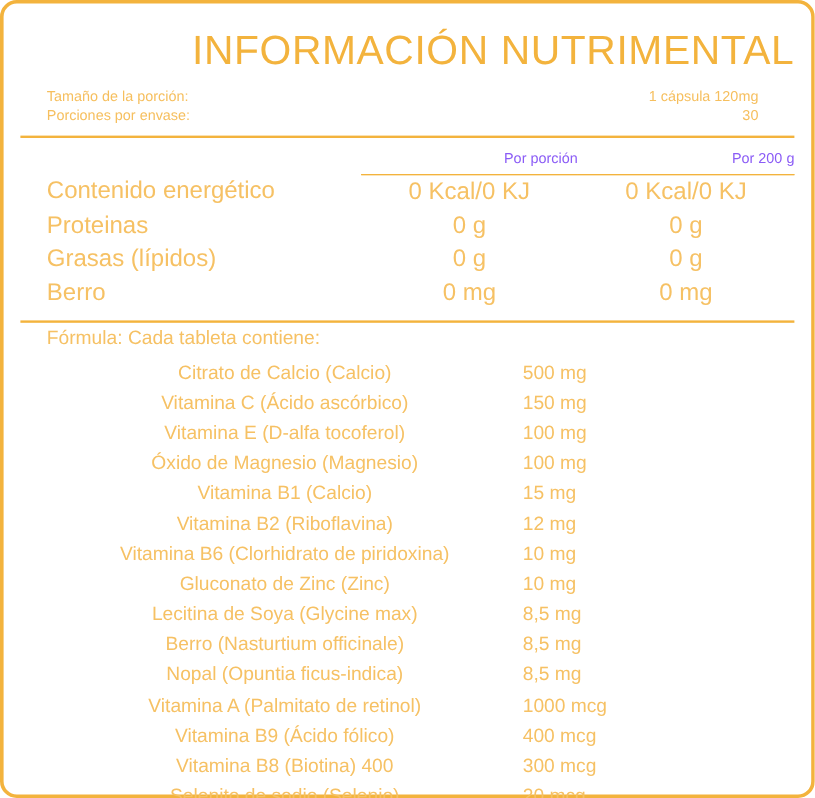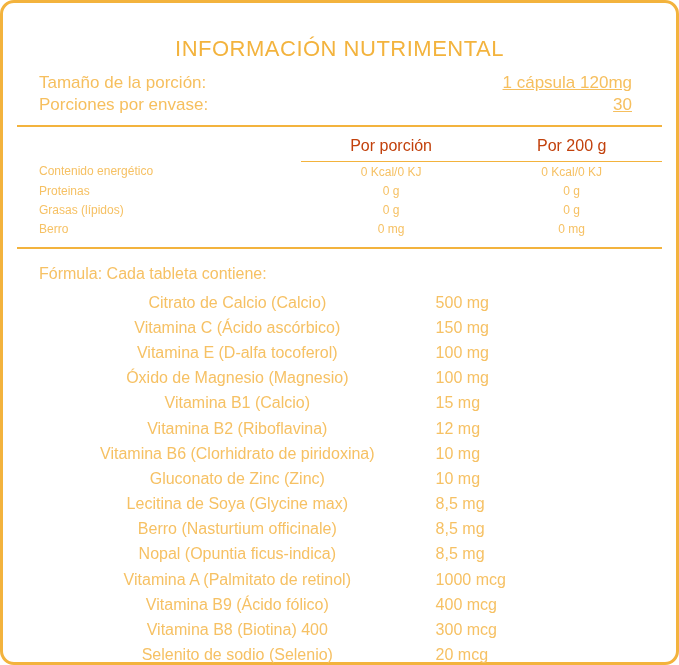--- a/index.html
+++ b/index.html
@@ -17,70 +17,69 @@
     box-sizing: border-box;
     width: 679px;
     height: 665px;
     border: 3px solid #f3b33d;
     border-radius: 14px;
     padding: 8px 14px 10px 14px;
     display: flex;
     flex-direction: column;
   }
   .title {
-    text-align: center;
-    font-size: 22px;
+    text-align: right;
+    font-size: 34px;
     letter-spacing: 0.5px;
     color: #f3b33d;
-    margin: 25px 0 10px 0;
+    margin: 12px 0 10px 0;
     font-weight: 400;
   }
   .serving-block {
     padding: 0 8px 0 22px;
   }
   .serving-row {
     display: flex;
     justify-content: space-between;
     align-items: baseline;
-    font-size: 17px;
+    font-size: 12px;
     color: #f6bf5e;
     padding: 1px 0;
   }
   .serving-row .val {
     color: #f6bf5e;
     padding-right: 22px;
-    text-decoration: underline;
   }
   .rule {
     border-bottom: 2.5px solid #f3b33d;
     margin: 9px 0 0 0;
   }
   .rule.thin {
     border-bottom-width: 2px;
   }
   table {
     border-collapse: collapse;
     width: 100%;
     table-layout: fixed;
   }
   .nutri-table {
     margin-top: 6px;
   }
   .nutri-table th {
     font-weight: 400;
-    font-size: 16px;
-    color: #c2410c;
-    text-align: center;
+    font-size: 12px;
+    color: #8b5cf6;
+    text-align: right;
     padding: 4px 0 6px 0;
   }
   .nutri-table th.hdr-line {
     border-bottom: 1.6px solid #f3b33d;
   }
   .nutri-table td {
-    font-size: 12px;
+    font-size: 20px;
     color: #f6c164;
     padding: 2.5px 0;
   }
   .nutri-table td.name {
     text-align: left;
     padding-left: 22px;
   }
   .nutri-table td.num {
     text-align: center;
   }
@@ -105,21 +104,21 @@
     padding-left: 22px;
   }
   .formula-table td.famt {
     padding-right: 20px;
     width: 32%;
   }
   .formula-head {
     font-size: 16px;
     color: #f6c164;
     padding-left: 22px;
-    padding-top: 16px;
+    padding-top: 5px;
     padding-bottom: 2px;
   }
   .spacer { flex: 1; }
 </style>
 </head>
 <body>
 
 <div class="panel">
 
   <div class="title">INFORMACIÓN NUTRIMENTAL</div>

